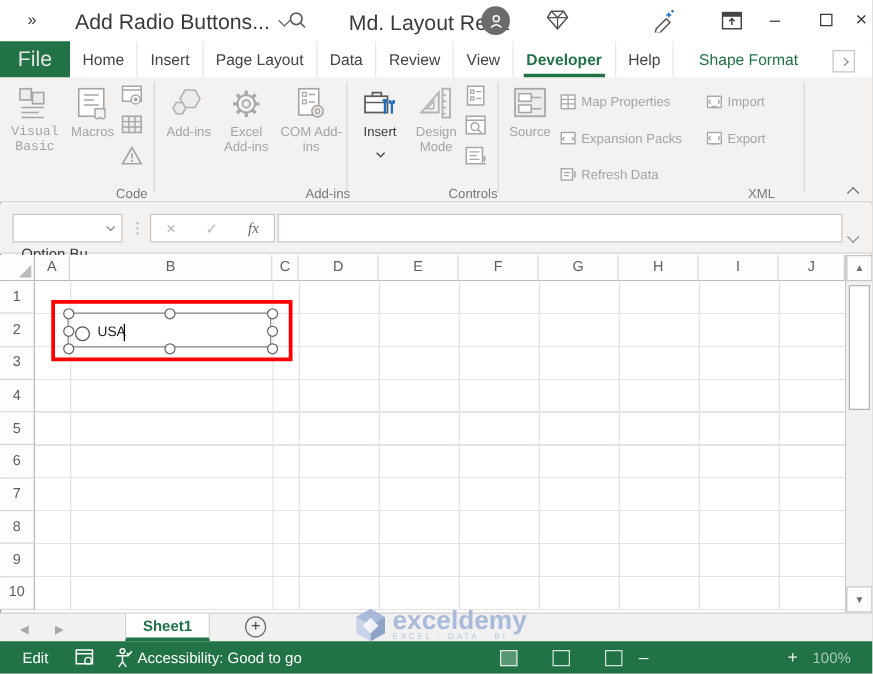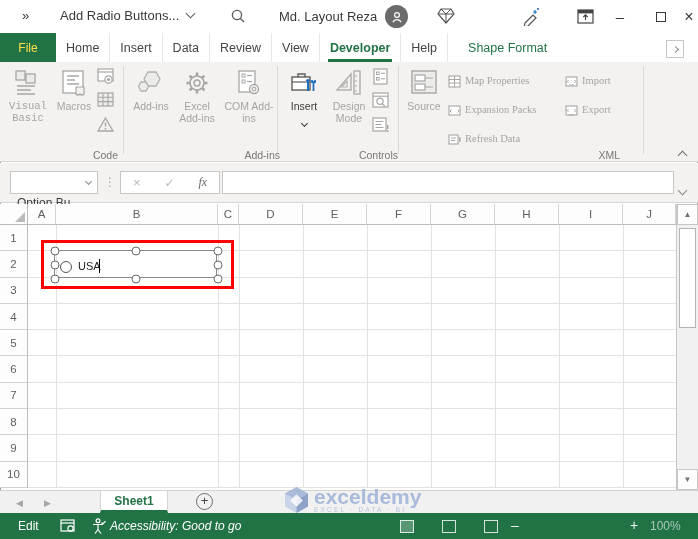--- a/index.html
+++ b/index.html
@@ -4,48 +4,48 @@
 <style>
   * { margin:0; padding:0; box-sizing:border-box; }
   html,body { background:#e9e9e9; }
   body { font-family:"Liberation Sans","DejaVu Sans",sans-serif; }
   .page { position:relative; width:698px; height:539px; background:#fff; overflow:hidden;
           box-shadow: inset 0 0 0 1px #9a9a9a; }
   .abs { position:absolute; }
 
   
   .titlebar { left:0; top:0; width:698px; height:33px; background:#fff; }
-  .tb-txt { font-size:13px; color:#3b3a39; }
+  .tb-txt { font-size:17px; color:#3b3a39; }
   .chev-dn { display:inline-block; width:7px; height:7px; border-right:1.4px solid #605e5c; border-bottom:1.4px solid #605e5c; transform:rotate(45deg); }
   .winbtn { color:#3b3a39; font-size:15px; line-height:33px; text-align:center; width:30px; height:33px; }
   .avatar { width:23px; height:23px; border-radius:50%; background:#6b6b6b; display:flex; align-items:center; justify-content:center; }
 
   
   .tabrow { left:0; top:33px; width:698px; height:29px; background:#fff; }
-  .filetab { left:0; top:33px; width:56px; height:29px; background:#217346; color:#fde047; font-size:12px; display:flex; align-items:center; justify-content:center; }
+  .filetab { left:0; top:33px; width:56px; height:29px; background:#217346; color:#e5e5e5; font-size:17px; display:flex; align-items:center; justify-content:center; }
   .tabs { left:56px; top:33px; height:29px; display:flex; align-items:stretch; }
   .rtab { display:flex; align-items:center; padding:0 10px; font-size:12.5px; color:#444; border-right:1px solid #e8e6e4; white-space:nowrap; position:relative; }
   .rtab.active { font-weight:bold; color:#217346; }
   .rtab.active::after { content:""; position:absolute; left:8px; right:8px; bottom:0; height:3px; background:#217346; }
   .rtab.ctx { color:#217346; border-right:none; margin-left:10px; }
   .tab-overflow { left:666px; top:40px; width:18px; height:18px; border:1px solid #c8c6c4; background:#fff; display:flex; align-items:center; justify-content:center; }
   .chev-r { display:inline-block; width:5px; height:5px; border-right:1.2px solid #8a8886; border-bottom:1.2px solid #8a8886; transform:rotate(-45deg); }
 
   
   .ribbon { left:0; top:62px; width:698px; height:100px; background:#f3f2f1; border-bottom:1px solid #d8d6d4; }
   .gsep { position:absolute; top:4px; width:1px; height:88px; background:#dbd9d7; }
   .glabel { position:absolute; top:87px; font-size:10.5px; color:#7a7876; text-align:right; }
   .rbtn { position:absolute; top:4px; height:76px; text-align:center; }
   .rbtn .lb { font-size:10.5px; line-height:12px; color:#a6a4a2; margin-top:2px; }
   .rbtn.enabled .lb { color:#3b3a39; }
   .ic30 { width:30px; height:30px; display:block; margin:2px auto 0; }
   .ic17 { width:17px; height:17px; display:block; }
   .ic13 { width:13px; height:13px; display:block; }
   .smallstack { position:absolute; top:6px; display:flex; flex-direction:column; gap:7px; }
-  .xmlrow { position:absolute; display:flex; gap:4px; font-size:10.5px; color:#a6a4a2; white-space:nowrap;font-family:Liberation Serif, serif; }
+  .xmlrow { position:absolute; display:flex; align-items:center; gap:4px; font-size:10.5px; color:#a6a4a2; white-space:nowrap; }
   .collapse-chev { left:679px; top:145px; width:12px; height:10px; }
   .chev-up { display:inline-block; width:7px; height:7px; border-left:1.4px solid #6e6c6a; border-top:1.4px solid #6e6c6a; transform:rotate(45deg); }
 
   
   .fbar { left:0; top:163px; width:698px; height:40px; background:#f3f2f1; border-bottom:1px solid #d8d6d4; }
   .namebox { left:10px; top:171px; width:88px; height:23px; background:#fff; border:1px solid #c8c6c4; display:flex; align-items:center; padding:0 6px; font-size:12px; color:#3b3a39; }
   .fbtns { left:120px; top:171px; width:100px; height:23px; background:#fff; border:1px solid #c8c6c4; display:flex; align-items:center; justify-content:space-around; }
   .finput { left:222px; top:171px; width:452px; height:23px; background:#fff; border:1px solid #c8c6c4; font-size:12px; padding:0 5px; color:#333; }
   .dots { color:#a8a6a4; font-size:12px; letter-spacing:0; }
 
@@ -132,20 +132,21 @@
       <span style="display:inline-block; width:10px; height:10px; border:1.2px solid #3b3a39; margin-top:11px;"></span>
     </div>
     <div class="abs winbtn" style="left:680px; top:0; width:18px; font-size:16px;">×</div>
   </div>
 
   <div class="abs tabrow"></div>
   <div class="abs filetab">File</div>
   <div class="abs tabs">
     <div class="rtab">Home</div>
     <div class="rtab">Insert</div>
+    <div class="rtab">Page Layout</div>
     <div class="rtab">Data</div>
     <div class="rtab">Review</div>
     <div class="rtab">View</div>
     <div class="rtab active">Developer</div>
     <div class="rtab">Help</div>
     <div class="rtab ctx">Shape Format</div>
   </div>
   <div class="abs tab-overflow">
       <span class="chev-r"></span>
     </div>
@@ -428,21 +429,21 @@
     <svg class="abs" style="left:60px; top:6px;" width="15" height="14" viewBox="0 0 15 14">
       <rect x="1" y="1" width="13" height="11" fill="none" stroke="#fff" stroke-width="1.2"></rect>
         <path d="M1,4 h13" stroke="#fff" stroke-width="1.2"></path>
         <circle cx="10.5" cy="9.5" r="2.6" fill="none" stroke="#fff" stroke-width="1.1"></circle>
     </svg>
     <svg class="abs" style="left:92px; top:5px;" width="14" height="16" viewBox="0 0 14 16">
       <circle cx="6" cy="2.8" r="1.9" fill="none" stroke="#fff" stroke-width="1.2"></circle>
       <path d="M1,6.5 h10 M6,6.5 v5 M6,11.5 l-3,4 M6,11.5 l3,4" fill="none" stroke="#fff" stroke-width="1.2"></path>
       <path d="M9.5,4.5 l1.4,1.4 2.6,-2.8" fill="none" stroke="#fff" stroke-width="1.2"></path>
     </svg>
-    <span class="abs st-txt" style="left:110px; top:6px;font-style:italic;">Accessibility: Good to go</span>
+    <span class="abs st-txt" style="left:110px; top:6px;">Accessibility: Good to go</span>
     <span class="abs viewicon" style="left:400px; top:7px; background:rgba(255,255,255,.25);"></span>
     <span class="abs viewicon" style="left:442px; top:7px;"></span>
     <span class="abs viewicon" style="left:484px; top:7px;"></span>
     <span class="abs st-txt" style="left:511px; top:4px; font-size:14px; opacity:.9;">–</span>
 
     <span class="abs st-txt" style="left:630px; top:4px; font-size:14px; opacity:.9;">+</span>
     <span class="abs st-txt" style="left:650px; top:6px; opacity:.6;">100%</span>
   </div>
 
 </div>

